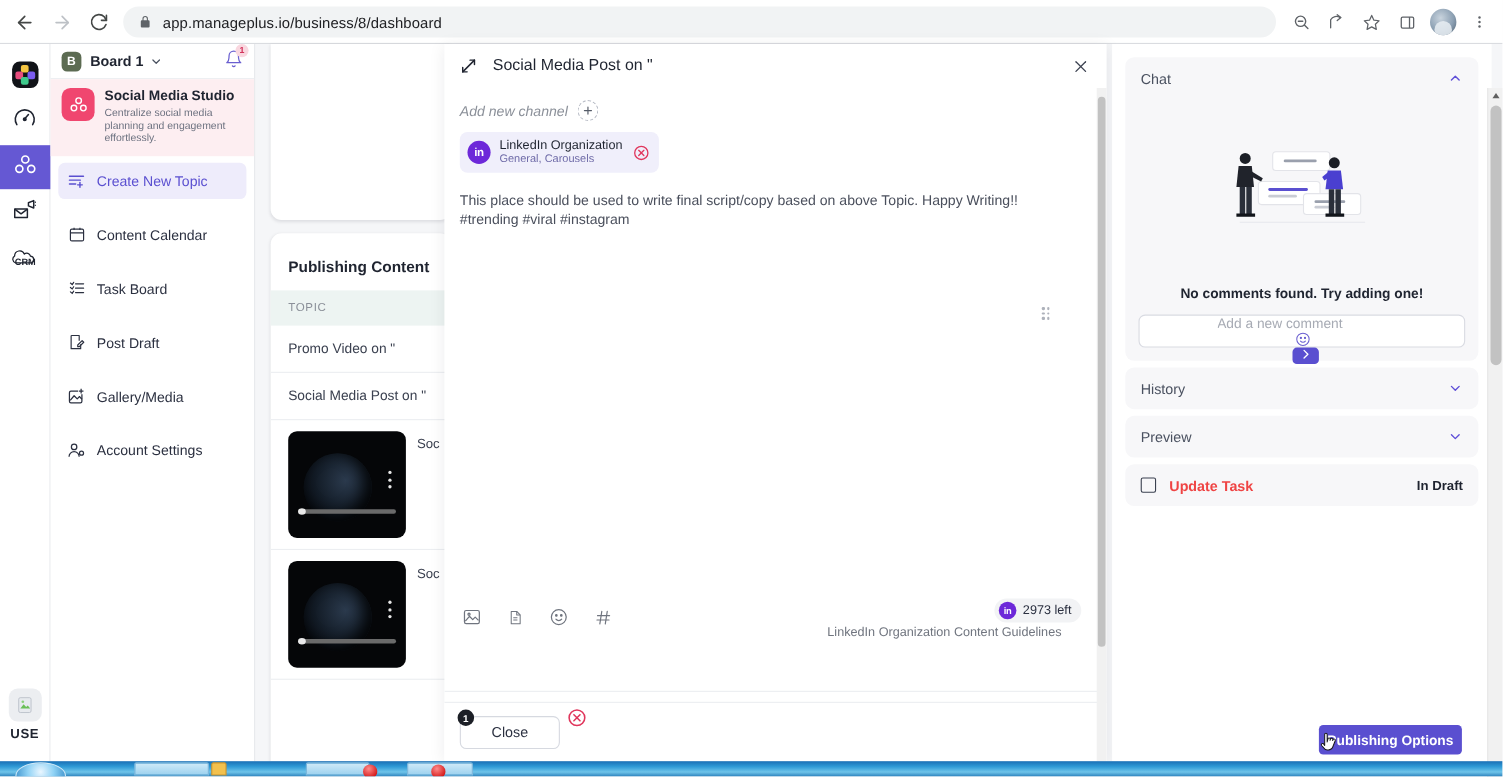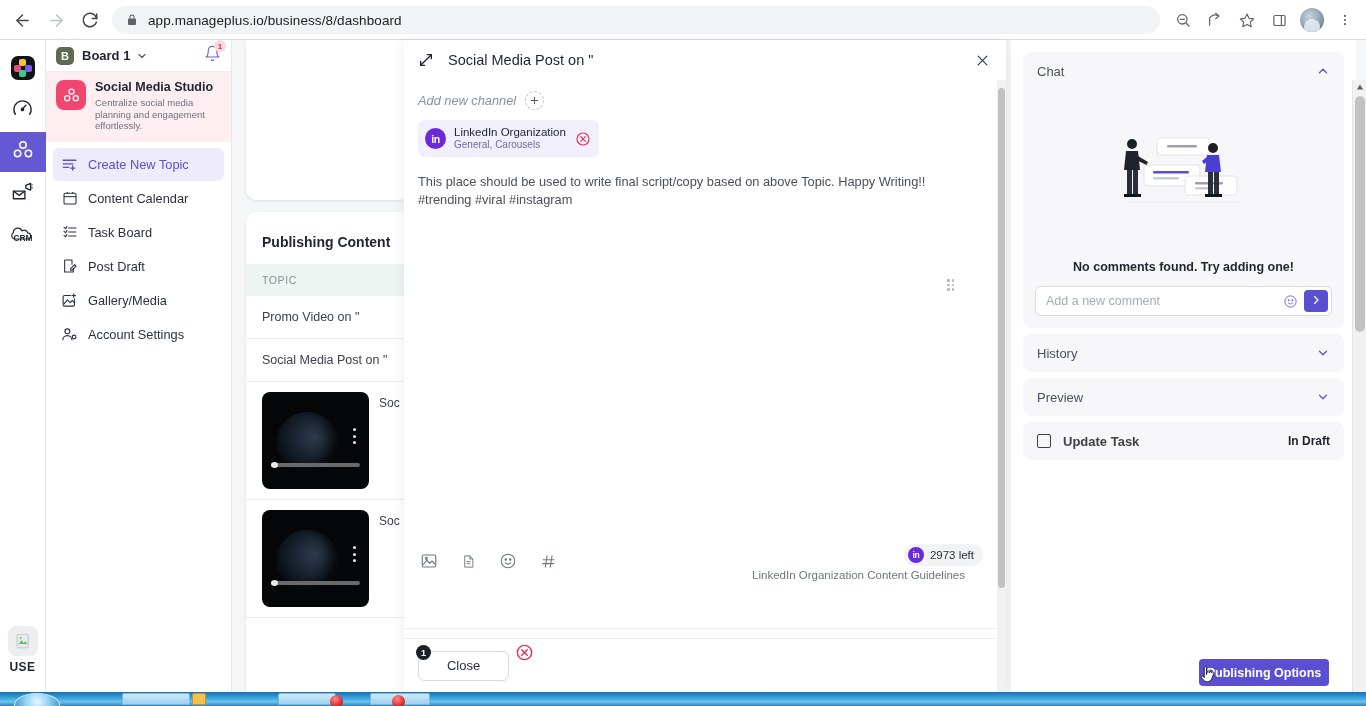--- a/index.html
+++ b/index.html
@@ -122,21 +122,21 @@
   .promo-icon {
     width: 30px; height: 30px; border-radius: 8px; background: #f0466f;
     display: flex; align-items: center; justify-content: center; flex: 0 0 30px;
   }
   .promo-title { font-size: 12.5px; color: #1f2430; font-weight: 600; line-height: 14px; }
   .promo-sub { font-size: 9.5px; color: #6d7280; line-height: 11.5px; margin-top: 3px; }
 
   .nav-list { padding: 6px 7px 0 7px; }
   .nav-item {
     display: flex; align-items: center; gap: 10px; height: 33px;
-    padding: 0 8px; border-radius: 6px; margin-bottom: 1px;
+    padding: 0 8px; border-radius: 6px; margin-bottom: 16px;
     font-size: 12.8px; color: #2b3040;
   }
   .nav-item.active { background: #eeecfb; color: #5a4fd0; font-weight: 500; }
   .nav-ico { width: 17px; height: 17px; display:flex; align-items:center; justify-content:center; flex:0 0 17px; }
 
   
   .mid-col {
     position: absolute; left: 240px; top: 0; width: 170px; height: 652px;
   }
   .mid-card-top {
@@ -306,40 +306,40 @@
     font-size: 13px; color: #4a5160;
   }
   .sec-head .chev { margin-left: auto; color: #5f4fd8; display:flex; }
   .chat-body { padding: 0 12px 12px 12px; }
   .chat-illu { height: 170px; display: flex; align-items: center; justify-content: center; }
   .chat-empty {
     text-align: center; font-size: 12.5px; color: #1f2430; font-weight: 700; padding-bottom: 12px;
   }
   .comment-box {
     height: 30px; background: #fff; border: 1px solid #d9dbe2; border-radius: 6px;
-    display: flex; align-items: center; padding: 0 3px 0 10px;
+    display: flex; align-items: center; padding: 0 3px 0 10px; flex-direction: column;
   }
   .comment-input {
     flex: 1; border: none; outline: none; font-size: 12.5px; color: #2b3040;
     font-family: "Liberation Sans", sans-serif; background: transparent;
   }
   .comment-input::placeholder { color: #a7abb4; }
   .emoji-btn { color: #6a5fd0; display:flex; margin-right: 6px; }
   .send-btn {
     width: 24px; height: 22px; border-radius: 4px; background: #5a4fd0;
     display: flex; align-items: center; justify-content: center; color: #fff; border:none;
   }
   .task-row {
     background: #f7f7f9; border-radius: 8px; height: 38px;
     display: flex; align-items: center; padding: 0 14px;
   }
   .task-check {
     width: 14px; height: 14px; border: 1.6px solid #3b4150; border-radius: 2px; margin-right: 12px;
   }
-  .task-label { font-size: 13px; color: #404040; font-weight: 600; }
+  .task-label { font-size: 13px; color: #ef4444; font-weight: 600; }
   .task-status { margin-left: auto; font-size: 12px; color: #1f2430; font-weight: 600; }
 
   
   .page-scroll {
     position: absolute; right: 0; top: 40px; width: 14px; height: 652px; background: #f1f1f1;
     border-left: 1px solid #e6e6e6;
   }
   .page-scroll .arrow {
     position: absolute; left: 0; width: 14px; height: 14px;
     display: flex; align-items: center; justify-content: center; color: #5f5f5f;

